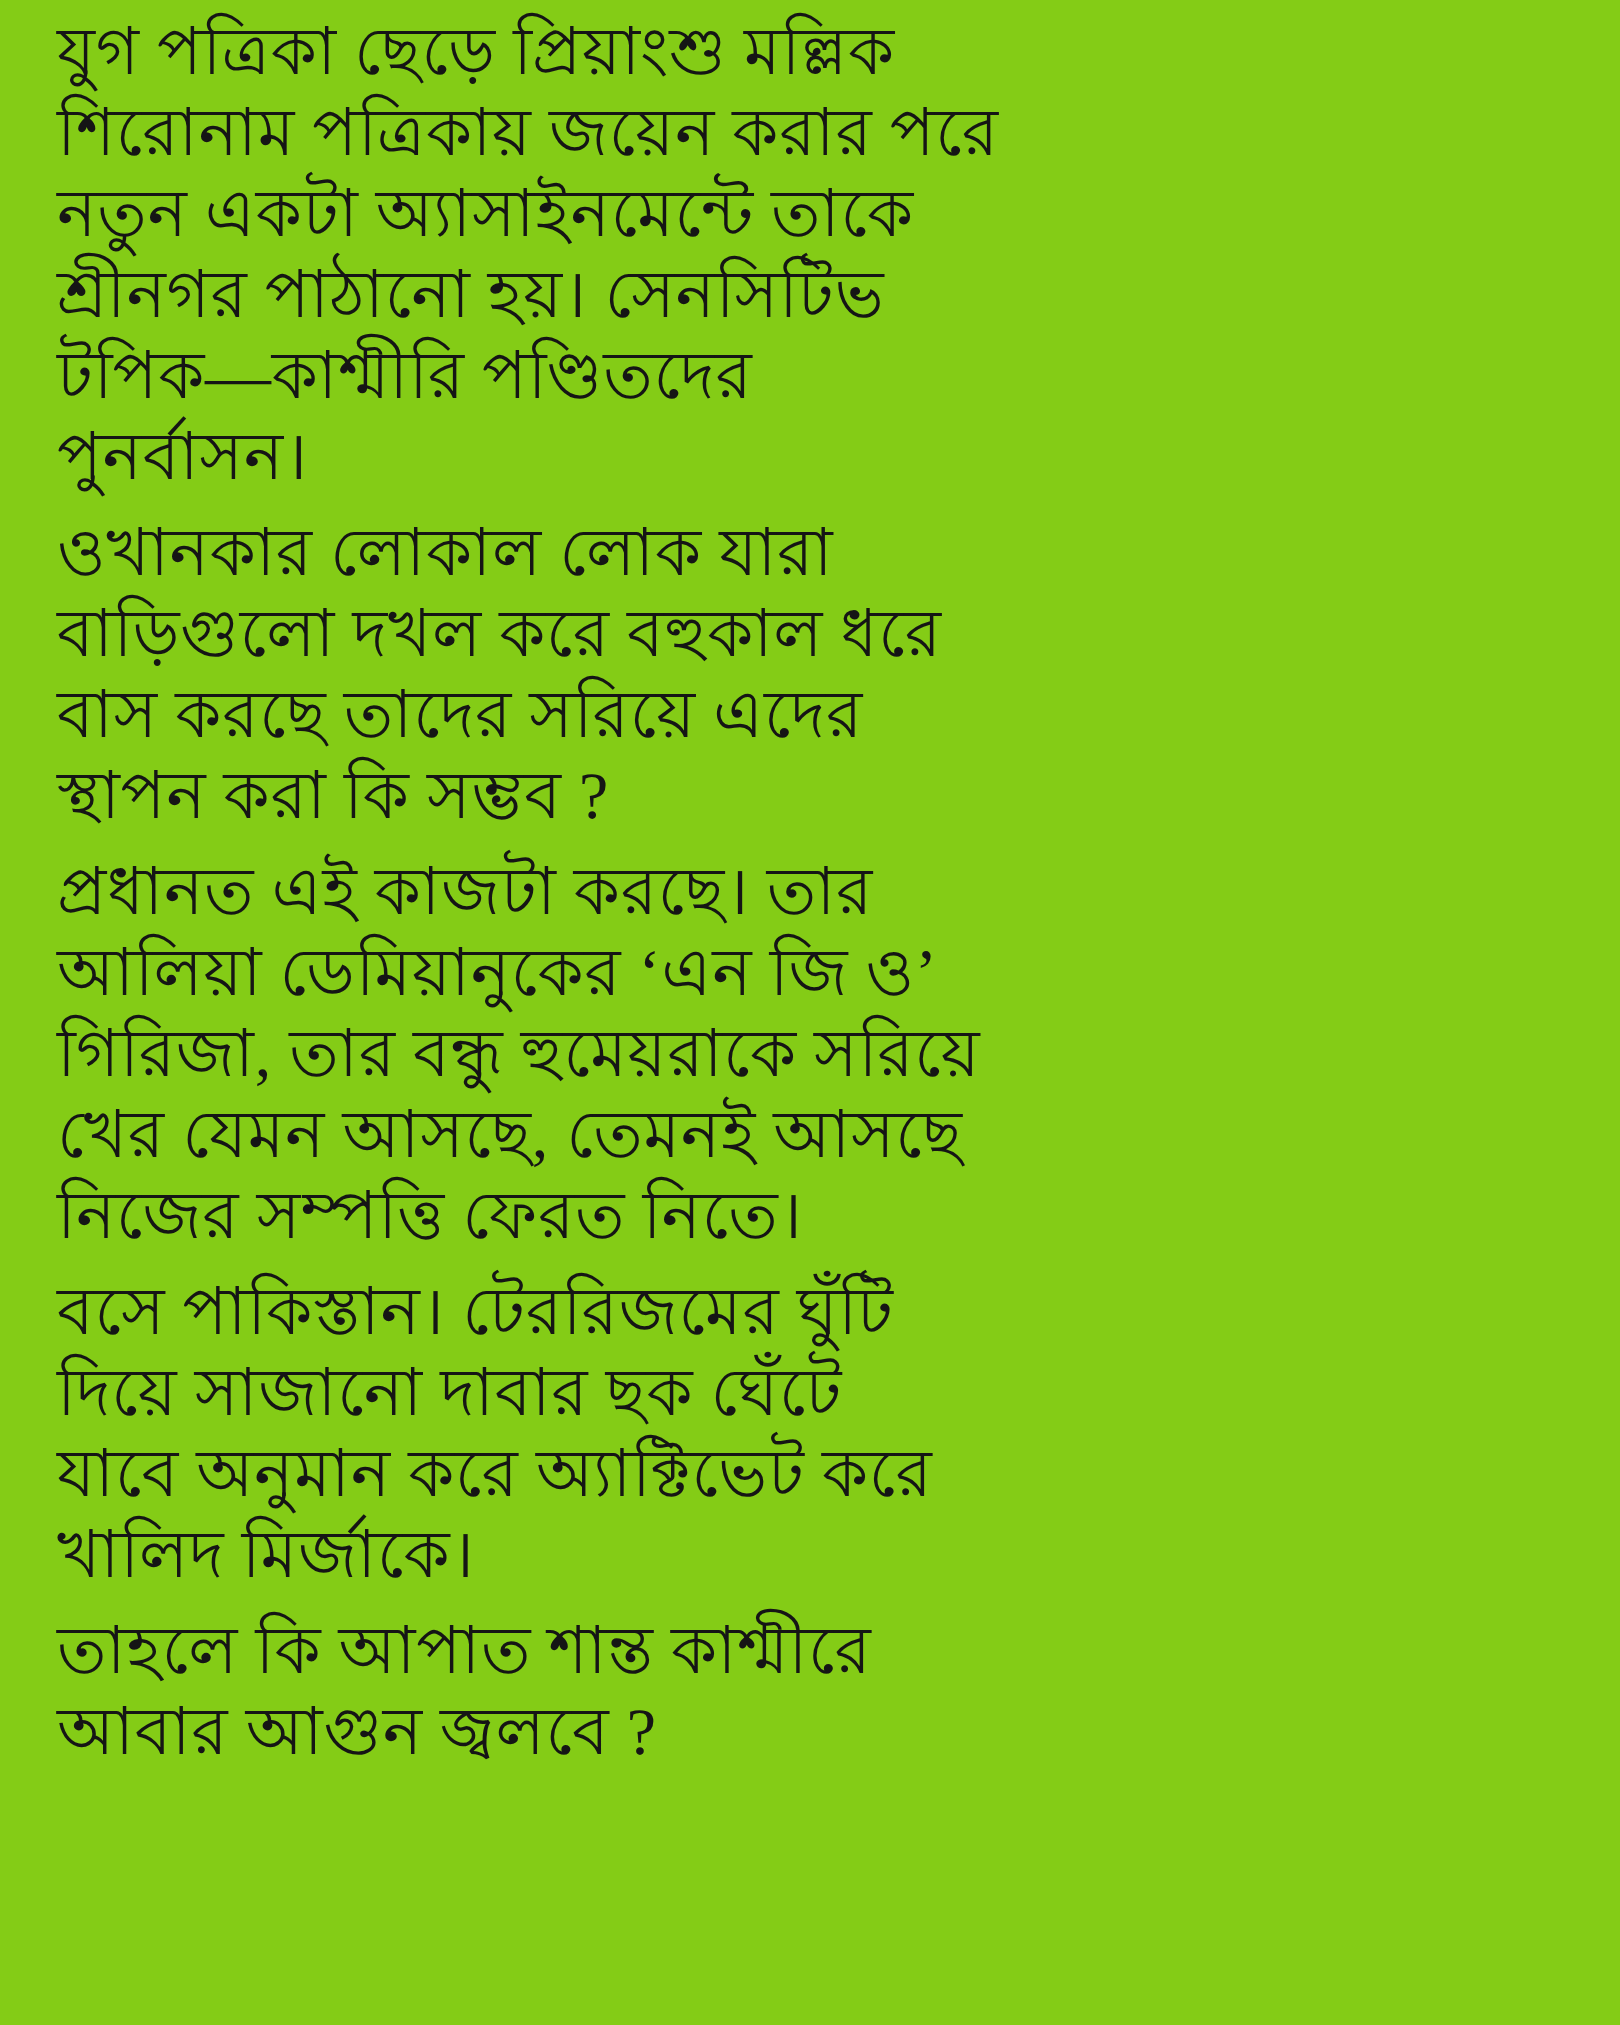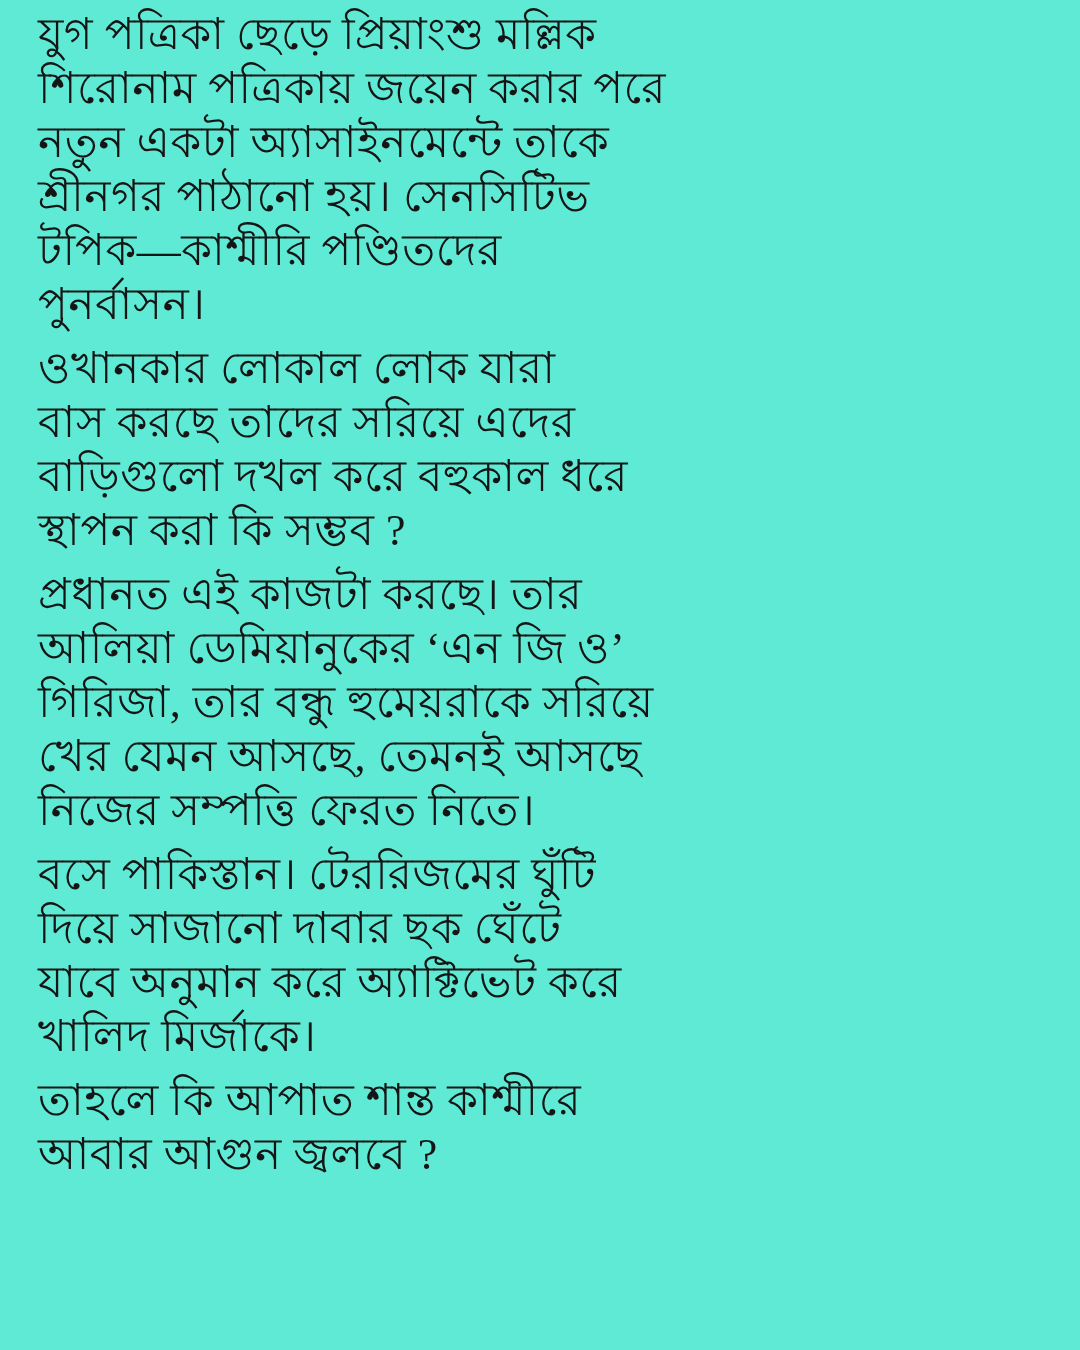--- a/index.html
+++ b/index.html
@@ -4,21 +4,21 @@
 <style>
   html, body {
     margin: 0;
     padding: 0;
     background: #ffffff;
   }
   .page {
     width: 1080px;
     height: 1350px;
     box-sizing: border-box;
-    background: #5eead4;
+    background: #84cc16;
     color: #151515;
     padding: 8px 30px 0 38px;
     overflow: hidden;
     font-family: "Liberation Serif", "DejaVu Serif", serif;
   }
   .para {
     margin: 0 0 10px 0;
   }
   .line {
     display: block;
@@ -38,22 +38,22 @@
     <span class="line">যুগ পত্রিকা ছেড়ে প্রিয়াংশু মল্লিক</span>
     <span class="line">শিরোনাম পত্রিকায় জয়েন করার পরে</span>
     <span class="line">নতুন একটা অ্যাসাইনমেন্টে তাকে</span>
     <span class="line">শ্রীনগর পাঠানো হয়। সেনসিটিভ</span>
     <span class="line">টপিক—কাশ্মীরি পণ্ডিতদের</span>
     <span class="line">পুনর্বাসন।</span>
   </p>
 
   <p class="para">
     <span class="line">ওখানকার লোকাল লোক যারা</span>
+    <span class="line">বাড়িগুলো দখল করে বহুকাল ধরে</span>
     <span class="line">বাস করছে তাদের সরিয়ে এদের</span>
-    <span class="line">বাড়িগুলো দখল করে বহুকাল ধরে</span>
     <span class="line">স্থাপন করা কি সম্ভব ?</span>
   </p>
 
   <p class="para">
     <span class="line">প্রধানত এই কাজটা করছে। তার</span>
     <span class="line">আলিয়া ডেমিয়ানুকের ‘এন জি ও’</span>
     <span class="line">গিরিজা, তার বন্ধু হুমেয়রাকে সরিয়ে</span>
     <span class="line">খের যেমন আসছে, তেমনই আসছে</span>
     <span class="line">নিজের সম্পত্তি ফেরত নিতে।</span>
   </p>

